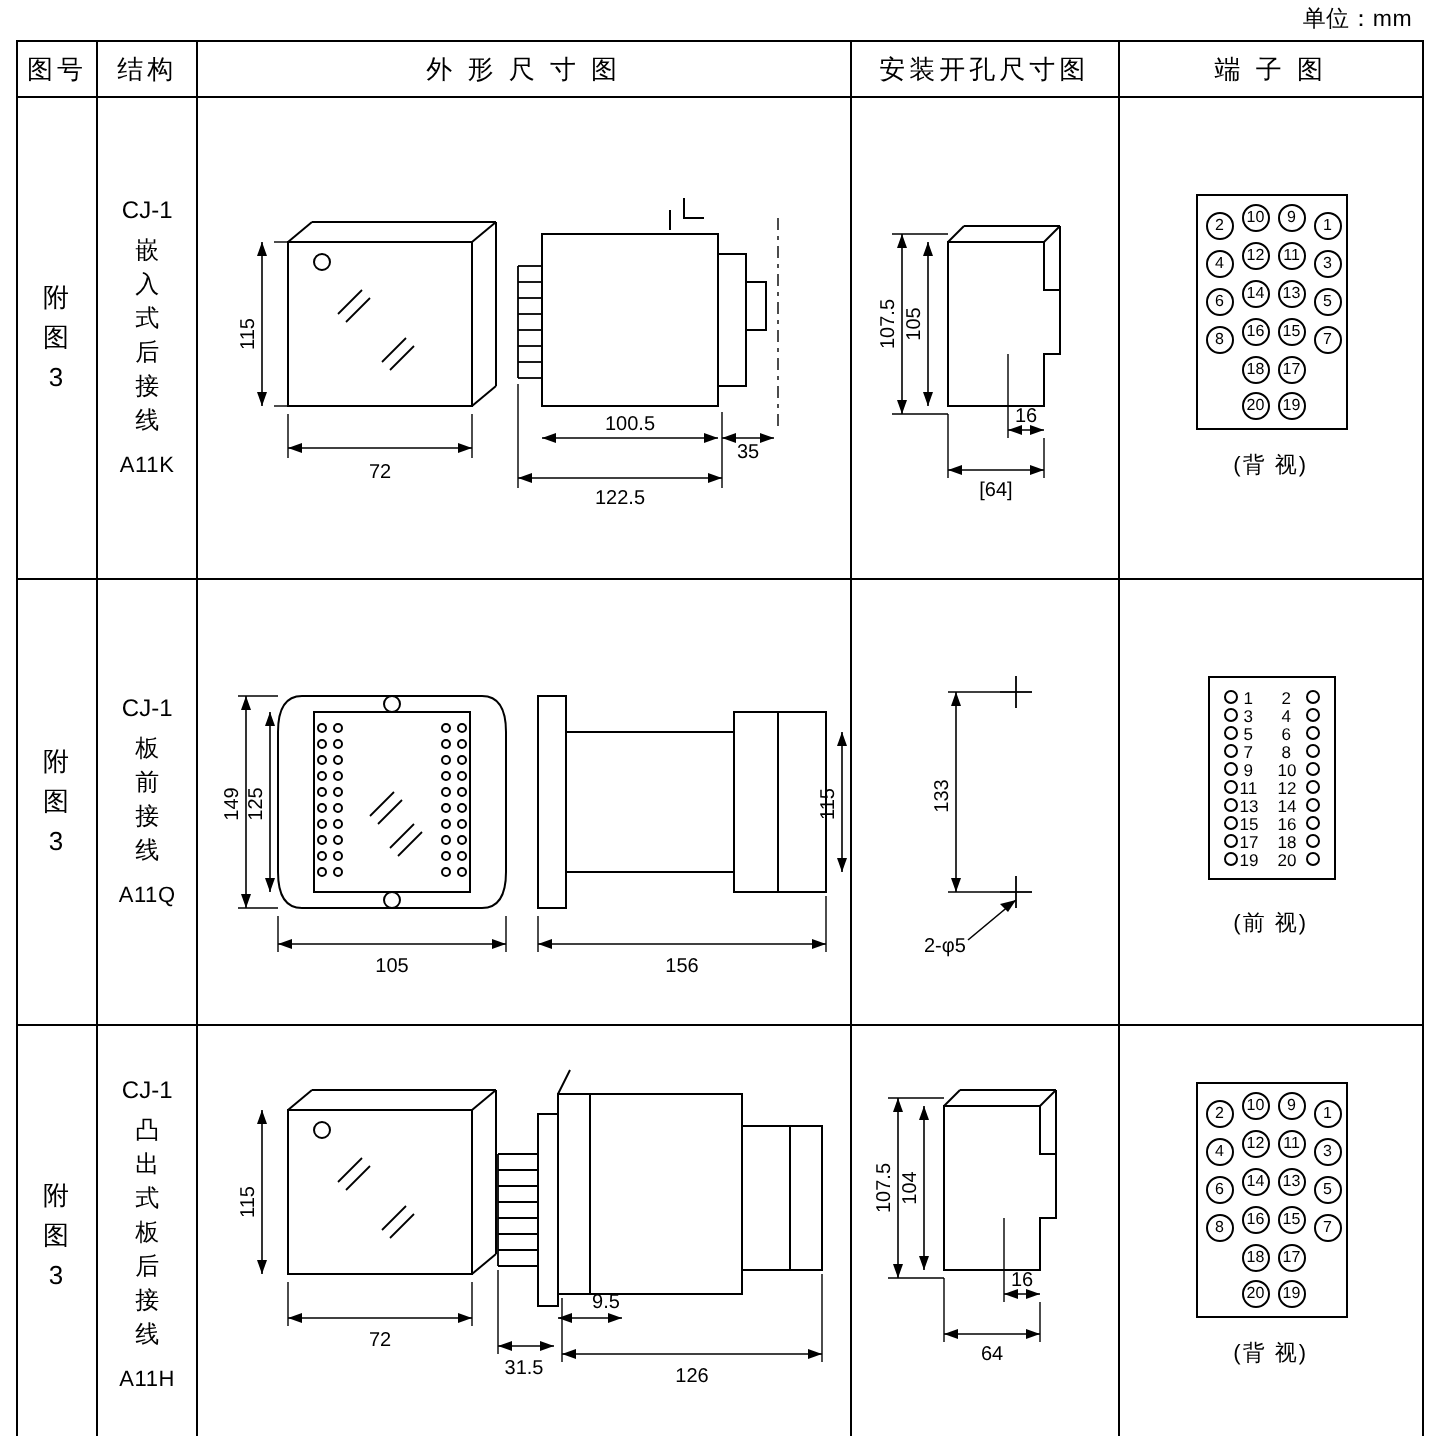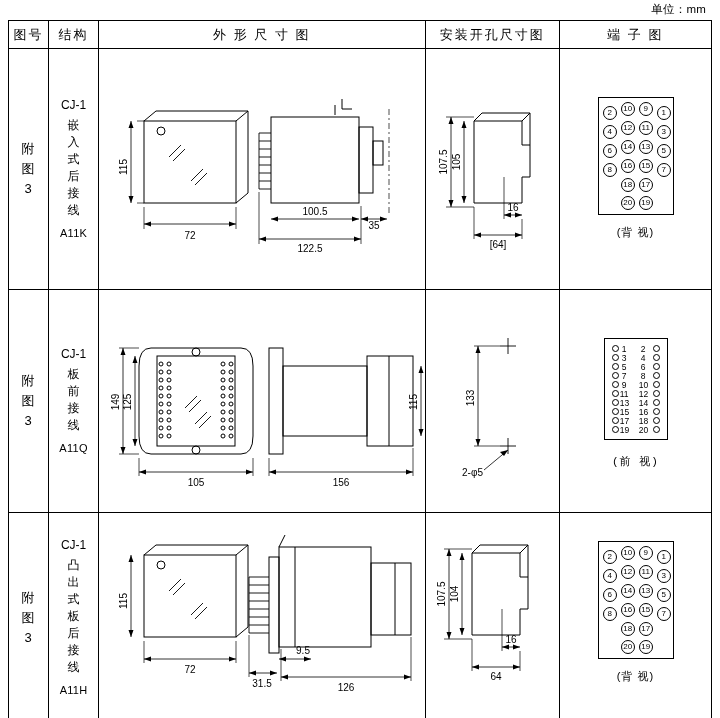--- a/index.html
+++ b/index.html
@@ -493,21 +493,21 @@
               <div class="dot small" style="left:48px; top:15px;"></div>
               <div class="dot small" style="left:48px; top:24px;"></div>
               <div class="dot small" style="left:48px; top:33px;"></div>
               <div class="dot small" style="left:48px; top:42px;"></div>
               <div class="dot small" style="left:48px; top:51px;"></div>
               <div class="dot small" style="left:48px; top:60px;"></div>
               <div class="dot small" style="left:48px; top:69px;"></div>
               <div class="dot small" style="left:48px; top:78px;"></div>
               <div class="dot small" style="left:48px; top:87px;"></div>
             </div>
-            <div class="caption" style="top:164px;font-family:Liberation Mono, monospace;">(前 视)</div>
+            <div class="caption" style="top:164px;">(前 视)</div>
           </div>
         </td>
       </tr>
 
       <tr class="r3">
         <td>
           <div class="rownum">
             <div>附</div>
             <div>图</div>
             <div>3</div>

